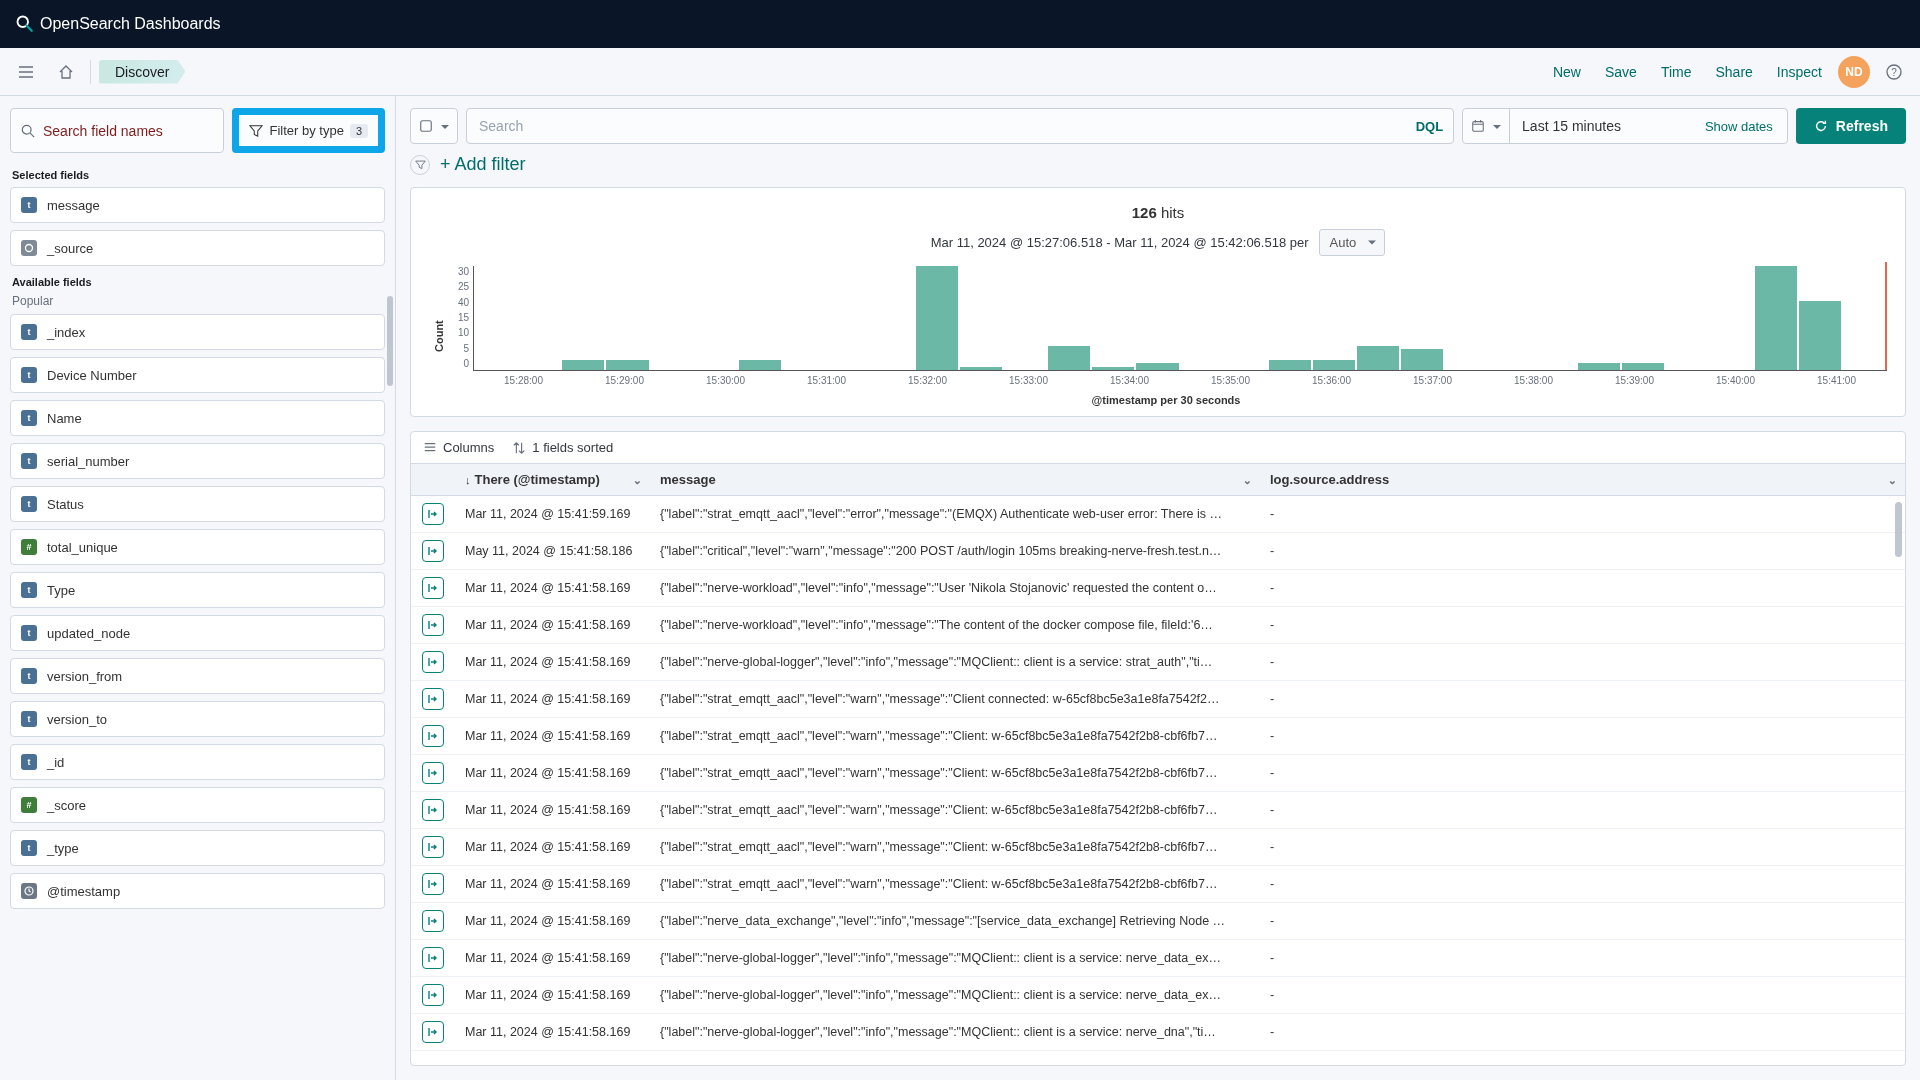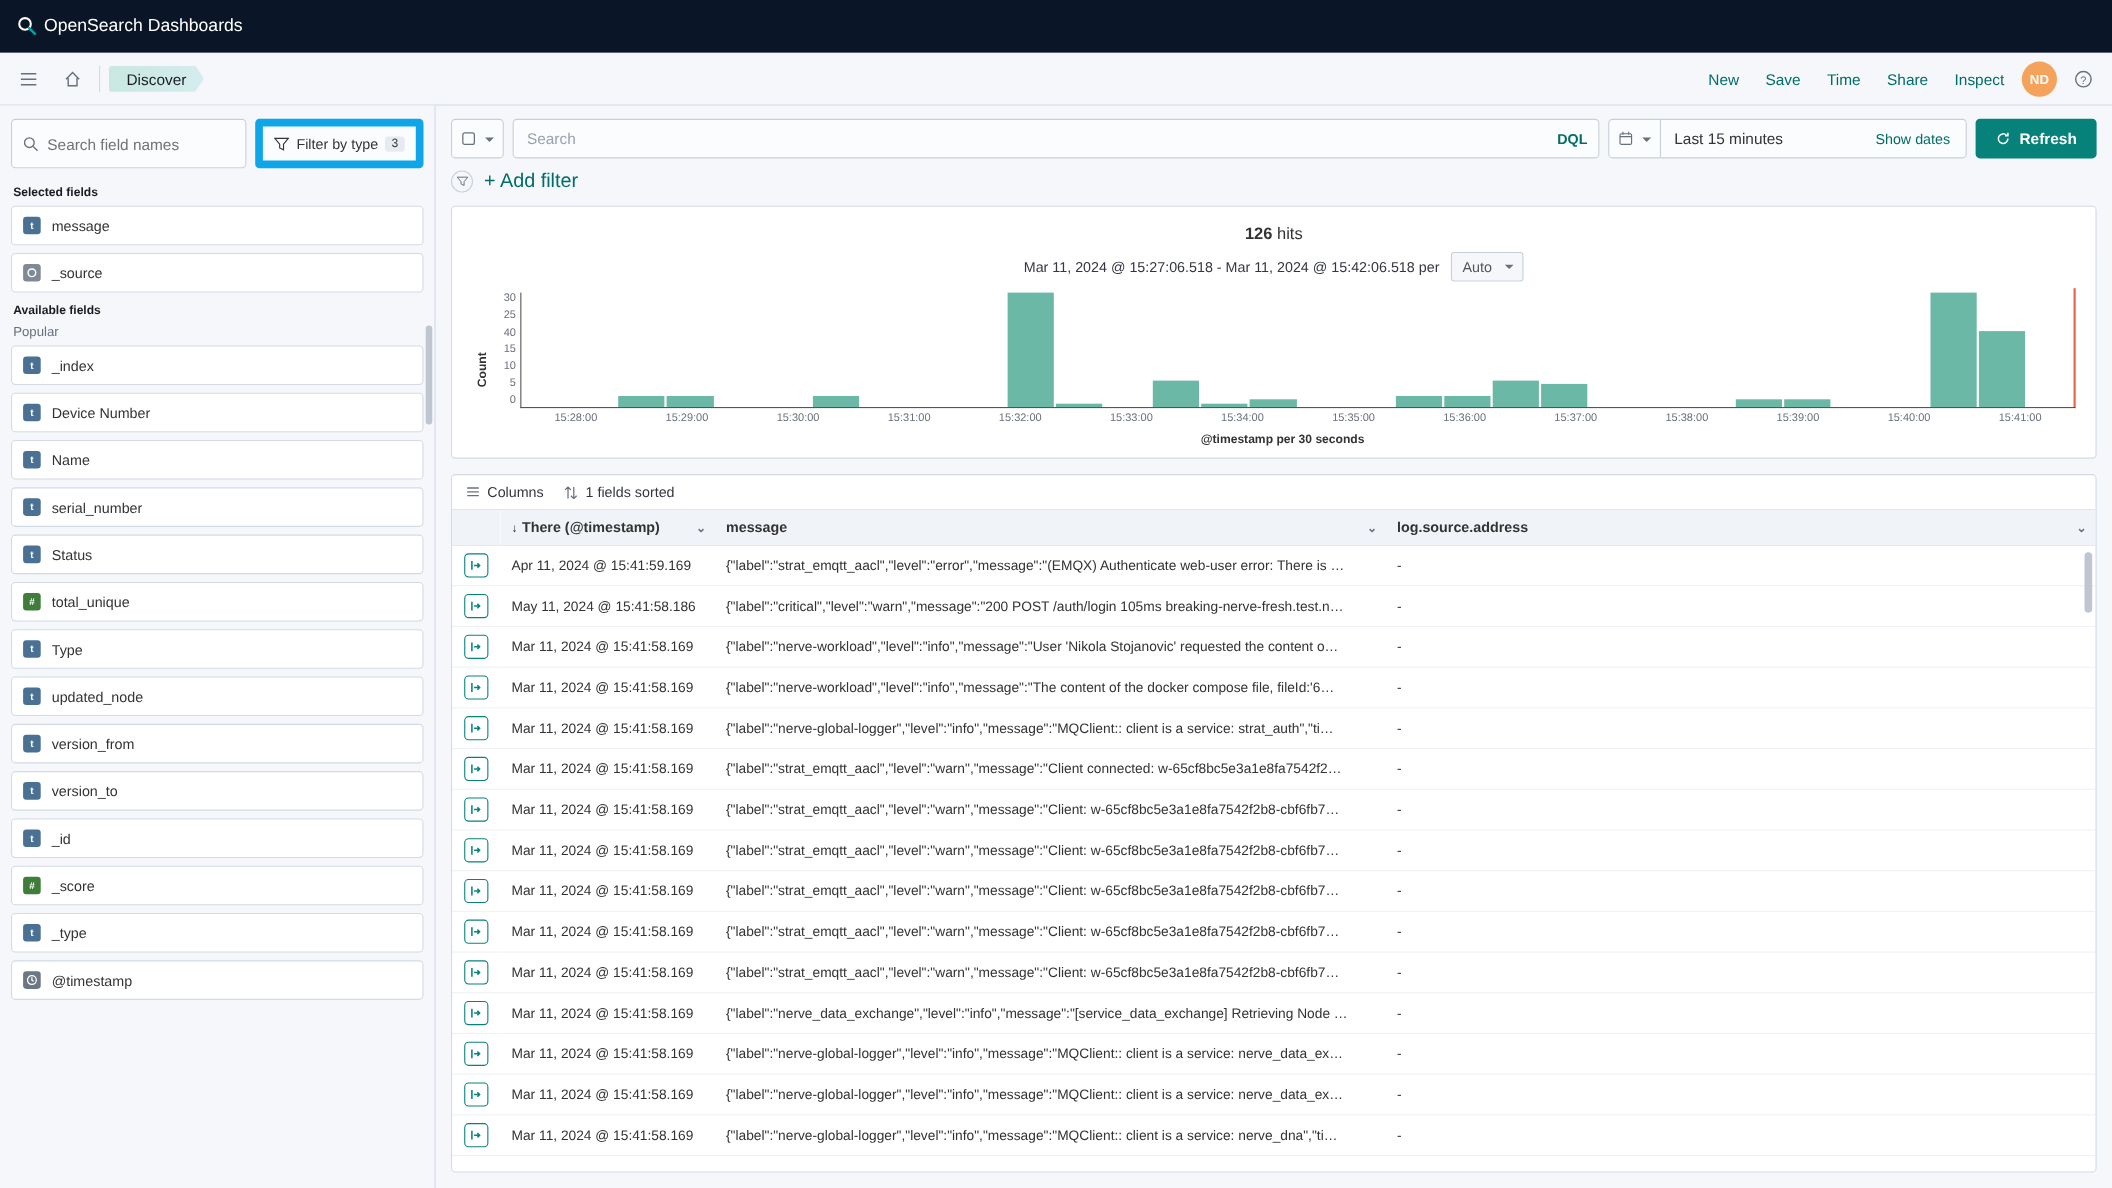--- a/index.html
+++ b/index.html
@@ -20,21 +20,21 @@
 .help-icon { color: #69707d; }
 
 
 .main { display: flex; height: calc(1080px - 48px - 48px); }
 
 
 .sidebar { width: 396px; background: #f5f7fa; border-right: 1px solid #d3dae6; padding: 12px 10px; overflow-y: auto; position: relative; }
 .sidebar-scrollbar { position: absolute; right: 2px; top: 200px; width: 6px; height: 90px; background: #c0c6cf; border-radius: 3px; }
 .index-select { border: 1px solid #c9cfda; background: #fbfcfd; border-radius: 4px; padding: 10px 12px; display: flex; justify-content: space-between; align-items: center; margin-bottom: 12px; cursor: pointer; font-size: 14px; }
 .filter-row { display: flex; gap: 8px; margin-bottom: 16px; }
-.search-fields { flex: 1; border: 1px solid #c9cfda; background: #fbfcfd; border-radius: 4px; padding: 8px 10px; display: flex; align-items: center; gap: 8px; color: #737373; font-size: 14px;}
+.search-fields { flex: 1; border: 1px solid #c9cfda; background: #fbfcfd; border-radius: 4px; padding: 8px 10px; display: flex; align-items: center; gap: 8px; color: #7f1d1d; font-size: 14px;}
 .filter-type { border: 7px solid #0ea5e9; background: #fbfcfd; border-radius: 4px; padding: 8px 10px; display: flex; align-items: center; gap: 6px; font-size: 13px; font-weight: 500; cursor: pointer; }
 .filter-badge { background: #e6ebf2; border-radius: 3px; padding: 1px 6px; font-size: 11px; }
 .section-title { font-size: 11px; font-weight: 700; color: #1a1c21; margin: 10px 0 6px 2px; }
 .popular-label { font-size: 12px; color: #69707d; margin: 2px 0 6px 2px; }
 .field-item { border: 1px solid #d3dae6; background: #fff; border-radius: 4px; padding: 9px 10px; margin-bottom: 7px; display: flex; align-items: center; gap: 10px; font-size: 13px; cursor: pointer; }
 .field-type-badge { width: 16px; height: 16px; border-radius: 3px; display: flex; align-items: center; justify-content: center; font-size: 9px; font-weight: 700; color: #fff; }
 .ft-t { background: #4a7194; }
 .ft-src { background: #808a96; }
 .ft-num { background: #3f7d3a; }
 .ft-clock { background: #6b7785; }
@@ -399,21 +399,21 @@
               <col>
             </colgroup>
           <tbody id="table-body">
               <tr>
     <td class="expand-cell"><span class="expand-icon">
                     <svg width="12" height="12" viewBox="0 0 12 12">
                       <path d="M4 6h5M7 4l2 2-2 2" fill="none" stroke="#07827b" stroke-width="1.4"></path>
                       <path d="M2 2v8" stroke="#07827b" stroke-width="1.4"></path>
                     </svg>
                   </span></td>
-    <td>Apr 11, 2024 @ 15:41:59.169</td>
+    <td>Mar 11, 2024 @ 15:41:59.169</td>
     <td>{"label":"strat_emqtt_aacl","level":"error","message":"(EMQX) Authenticate web-user error: There is …</td>
     <td>-</td>
   </tr>
               <tr>
     <td class="expand-cell"><span class="expand-icon">
                     <svg width="12" height="12" viewBox="0 0 12 12">
                       <path d="M4 6h5M7 4l2 2-2 2" fill="none" stroke="#07827b" stroke-width="1.4"></path>
                       <path d="M2 2v8" stroke="#07827b" stroke-width="1.4"></path>
                     </svg>
                   </span></td>

